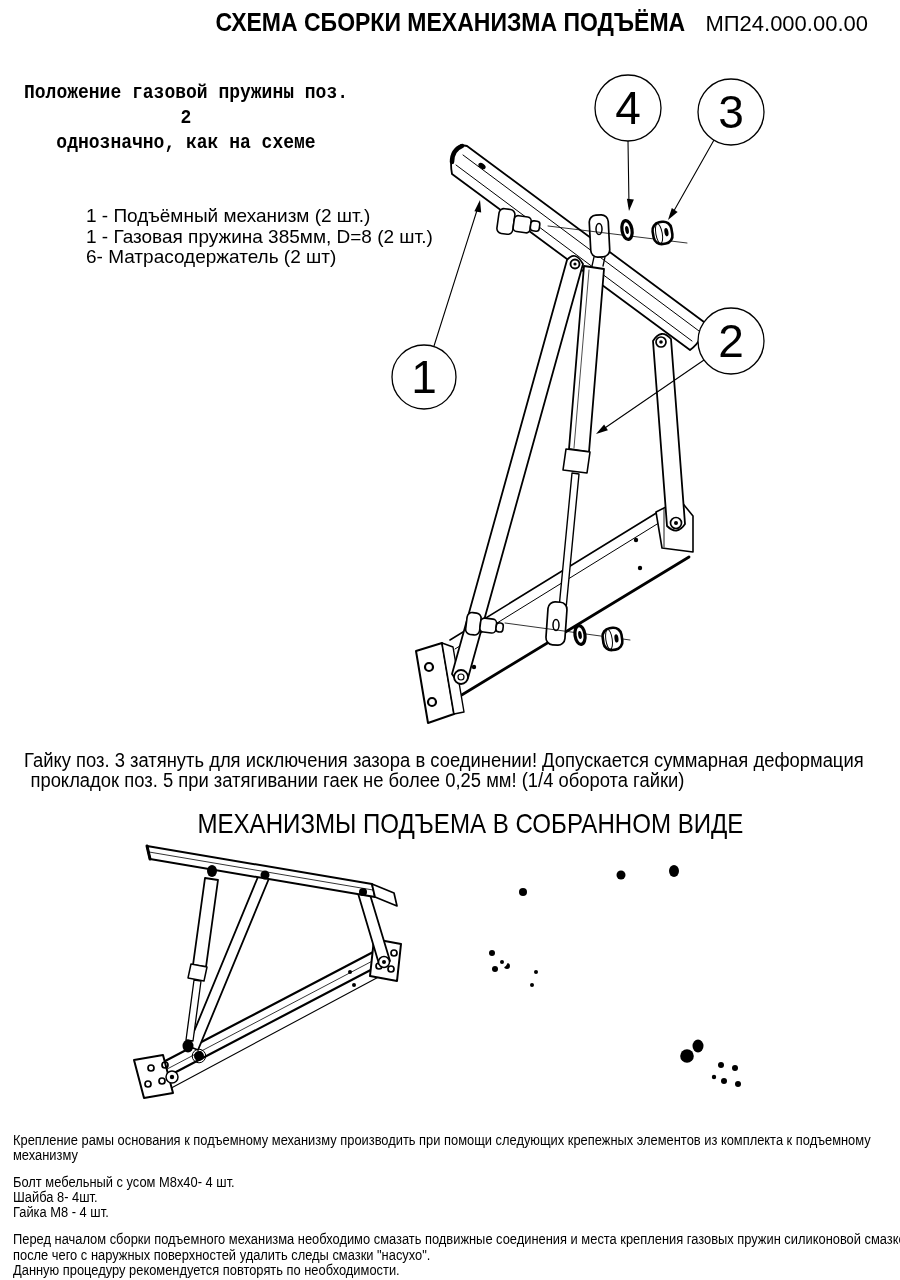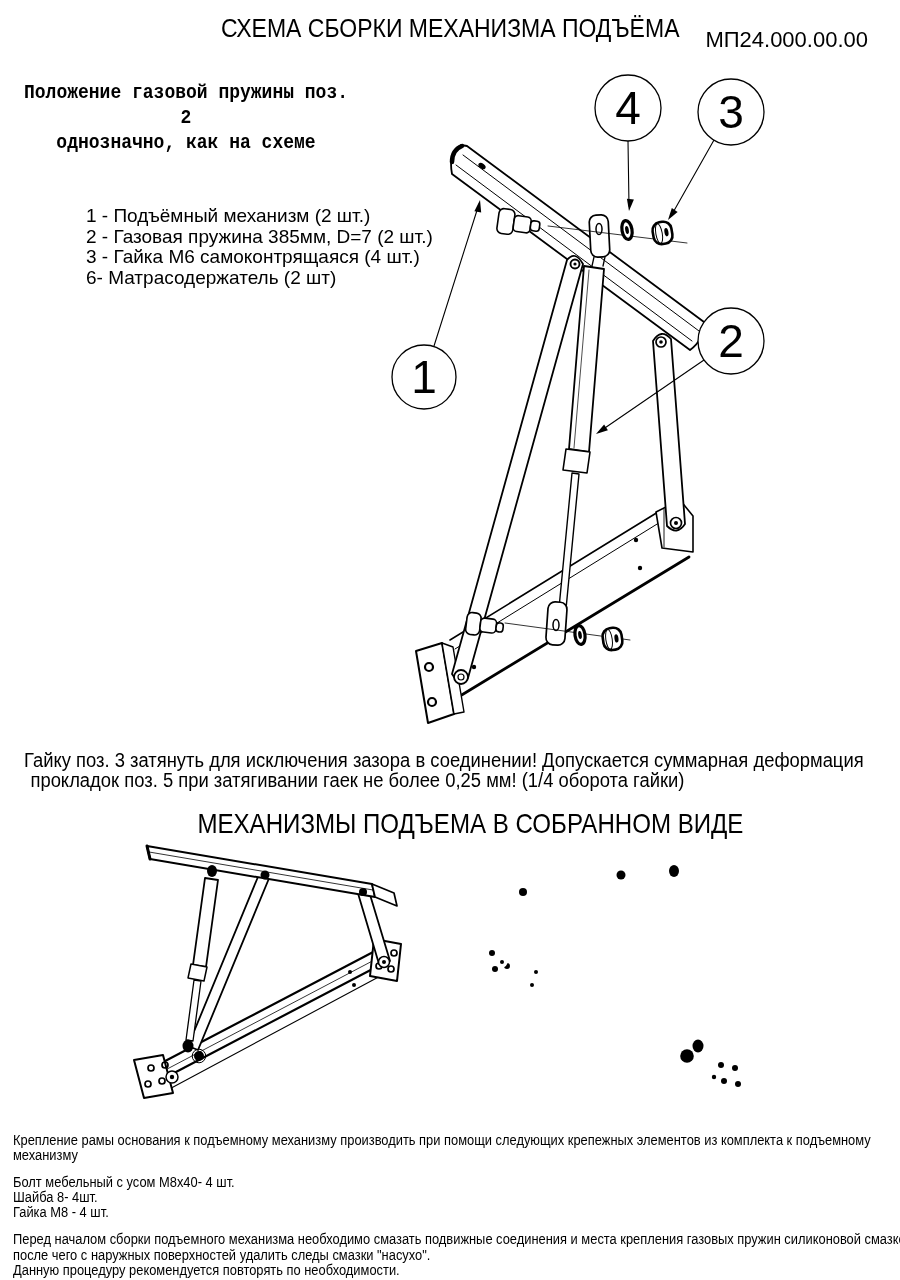--- a/index.html
+++ b/index.html
@@ -1,22 +1,22 @@
 <!DOCTYPE html>
 <html><head>
 <meta charset="utf-8">
 <style>
   html,body{margin:0;padding:0;}
   body{width:900px;height:1280px;background:#fff;position:relative;overflow:hidden;
        font-family:"Liberation Sans","DejaVu Sans",sans-serif;color:#000;}
   #art{position:absolute;left:0;top:0;z-index:1;}
   .txt{position:absolute;z-index:2;}
-  .title-wrap{left:0;right:0;top:14px;text-align:center;}
+  .title-wrap{left:0;right:0;top:8px;text-align:center;font-weight:bold;}
   .title-wrap .inner{display:inline-block;font-size:25px;transform:scaleX(.92);transform-origin:center;white-space:nowrap;}
-  .docnum{right:32px;top:11px;font-size:22px;white-space:nowrap;margin-top:16px;}
+  .docnum{right:32px;top:11px;font-size:22px;white-space:nowrap;}
   .note-bold{left:0;top:80px;width:372px;text-align:center;font-weight:bold;font-size:20px;line-height:25px;font-family:Liberation Mono, monospace;}
   .note-bold .inner{display:block;transform:scaleX(.9);transform-origin:center;}
   .parts{left:38px;top:206px;font-size:19px;line-height:20.5px;white-space:nowrap;margin-left:48px;}
   .note-mid{left:24px;top:750px;font-size:20px;line-height:20px;white-space:nowrap;}
   .note-mid .inner{transform:scaleX(.92);transform-origin:left top;}
   .note-mid .l2{padding-left:7px;}
   .assembled-title{left:0;top:808px;width:940px;text-align:center;}
   .assembled-title .inner{display:inline-block;font-size:28px;transform:scaleX(.86);transform-origin:center;white-space:nowrap;}
   .footer{left:13px;top:1133px;font-size:14px;line-height:15.3px;}
   .footer .inner{transform:scaleX(.92);transform-origin:left top;white-space:nowrap;}
@@ -199,22 +199,21 @@
 
 <div class="txt note-bold">
   <span class="inner">
     <span style="display:block;">Положение газовой пружины поз. 2</span>
     <span style="display:block;">однозначно, как на схеме</span>
   </span>
 </div>
 
 <div class="txt parts">
   <div>1 - Подъёмный механизм (2 шт.)</div>
-  <div>2 - Газовая пружина 385мм, D=7 (2 шт.)</div>
-  <div>3 - Гайка М6 самоконтрящаяся (4 шт.)</div>
+  <div>1 - Газовая пружина 385мм, D=8 (2 шт.)</div>
   <div>6- Матрасодержатель (2 шт)</div>
 </div>
 
 <div class="txt note-mid">
   <div class="inner">
     <div>Гайку поз. 3 затянуть для исключения зазора в соединении! Допускается суммарная деформация</div>
     <div class="l2">прокладок поз. 5 при затягивании гаек не более 0,25 мм! (1/4 оборота гайки)</div>
   </div>
 </div>
 

